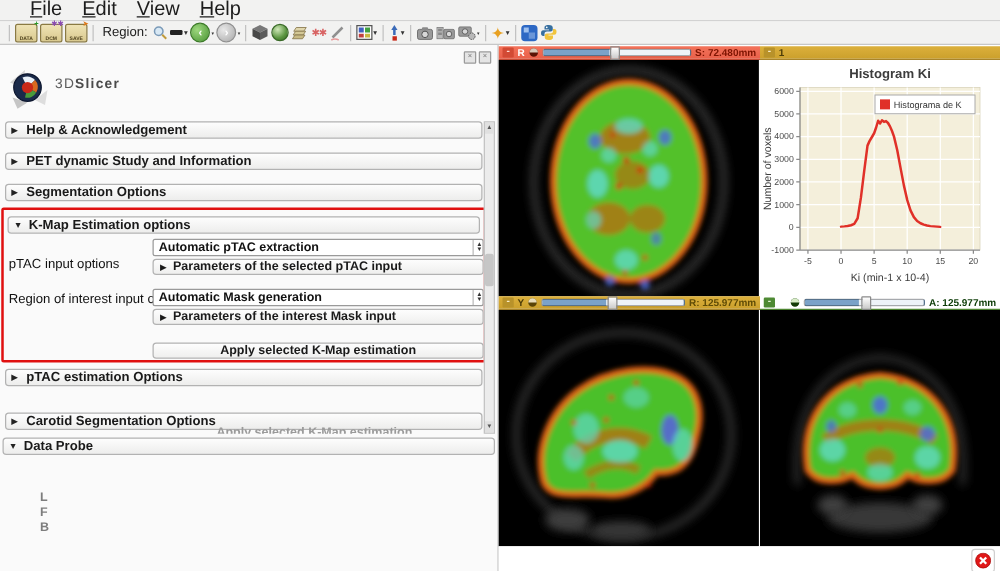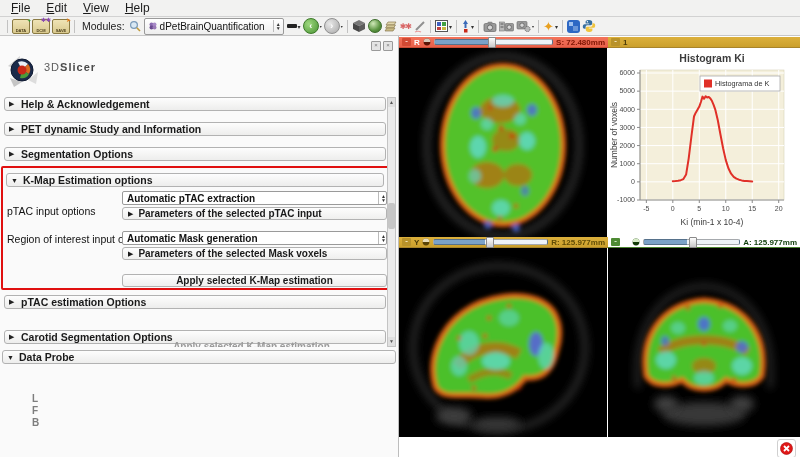--- a/index.html
+++ b/index.html
@@ -1,20 +1,20 @@
 <!DOCTYPE html>
 <html><head>
 <meta charset="utf-8">
 <style>
   html,body{margin:0;padding:0;}
   body{width:800px;height:457px;font-family:"Liberation Sans","DejaVu Sans",sans-serif;overflow:hidden;background:#fff;}
   .app{position:relative;width:800px;height:457px;background:#ececec;}
 
   
-  .menubar{position:absolute;top:0;left:0;right:0;height:16px;background:#f2f2f1;border-bottom:1px solid #d2d2d2;display:flex;align-items:center;gap:16px;padding-left:11px;font-size:12px;color:#1c1c1c;}
+  .menubar{position:absolute;top:0;left:0;right:0;height:16px;background:#f2f2f1;border-bottom:1px solid #d2d2d2;display:flex;align-items:center;gap:16px;padding-left:24px;font-size:16px;color:#1c1c1c;}
   .menubar span{cursor:default;}
 
   
   .toolbar{position:absolute;top:17px;left:0;right:0;height:18px;background:#f2f2f1;border-bottom:1px solid #c7c7c7;display:flex;align-items:center;padding-left:4px;font-size:10px;color:#222;}
   .sep{width:1px;height:13px;background:#c2c2c2;margin:0 3px;flex:0 0 auto;}
   .tbtn{height:16px;display:flex;align-items:center;justify-content:center;margin:0 1px;flex:0 0 auto;border-radius:2px;}
   .fileicon{position:relative;width:16px;height:13px;background:linear-gradient(#efe3b5,#d9c98e);border:1px solid #8a7a42;border-radius:2px;font-size:4px;font-weight:bold;color:#4c3f1c;display:flex;align-items:flex-end;justify-content:center;}
   .fileicon .dot{position:absolute;top:-3px;right:-2px;font-size:6px;line-height:6px;font-weight:bold;}
   .modlabel{margin:0 3px 0 4px;font-size:10.5px;}
   .combo{display:flex;align-items:center;height:15px;background:linear-gradient(#ffffff,#eeeeee);border:1px solid #9a9a9a;border-radius:2px;padding:0 2px 0 4px;margin:0 2px;}
@@ -107,40 +107,26 @@
           <span>DCM</span>
         </div>
     </div>
     <div class="tbtn">
       <div class="fileicon">
           <span class="dot" style="color:#e07818">➤</span>
           <span>SAVE</span>
         </div>
     </div>
     <div class="sep"></div>
-    <span class="modlabel">Modules:</span>
+    <span class="modlabel">Region:</span>
     <div class="tbtn">
       <svg width="12" height="12" viewBox="0 0 12 12">
           <circle cx="5" cy="5" r="3.4" fill="#d8e8f4" stroke="#7a9ab8" stroke-width="1.2"></circle>
           <line x1="7.8" y1="7.8" x2="11" y2="11" stroke="#c09a3a" stroke-width="1.6"></line>
         </svg>
-    </div>
-    <div class="combo" style="width:132px;">
-      <svg width="8" height="8" viewBox="0 0 8 8">
-          <circle cx="2.5" cy="2.5" r="2" fill="#8a6ab0"></circle>
-          <circle cx="5.5" cy="2.5" r="2" fill="#a88ac8"></circle>
-          <circle cx="2.5" cy="5.5" r="2" fill="#6a4a90"></circle>
-          <circle cx="5.5" cy="5.5" r="2" fill="#9a7ab8"></circle>
-        </svg>
-      <span class="ctext">dPetBrainQuantification</span>
-      <span style="flex:1"></span>
-      <span class="spin">
-          <span>▲</span>
-          <span>▼</span>
-        </span>
     </div>
     <div class="tbtn">
       <div style="width:10px;height:4px;background:#222;border-radius:1px;"></div>
         <span class="dd">▾</span>
     </div>
     <div class="tbtn">
       <div class="circbtn" style="background:radial-gradient(circle at 35% 35%,#9ed87e,#4a9434);border:1px solid #3c7a28;">‹</div>
         <span class="dd" style="font-size:4px;">▾</span>
     </div>
     <div class="tbtn">
@@ -296,21 +282,21 @@
         <div class="kcombo" style="top:63px;">
           <span>Automatic Mask generation</span>
           <span class="flexsp"></span>
           <span class="spin">
               <span>▲</span>
               <span>▼</span>
             </span>
         </div>
         <div class="kbtn" style="top:79px;">
           <span class="arrow">▶</span>
-          <span>Parameters of the selected Mask voxels</span>
+          <span>Parameters of the interest Mask input</span>
         </div>
         <div class="kbtn center" style="top:106px;">
           <span>Apply selected K-Map estimation</span>
         </div>
       </div>
     </div>
 
     <div class="sect" style="top:259px;">
       <span class="arrow">▶</span>
       <span>pTAC estimation Options</span>

